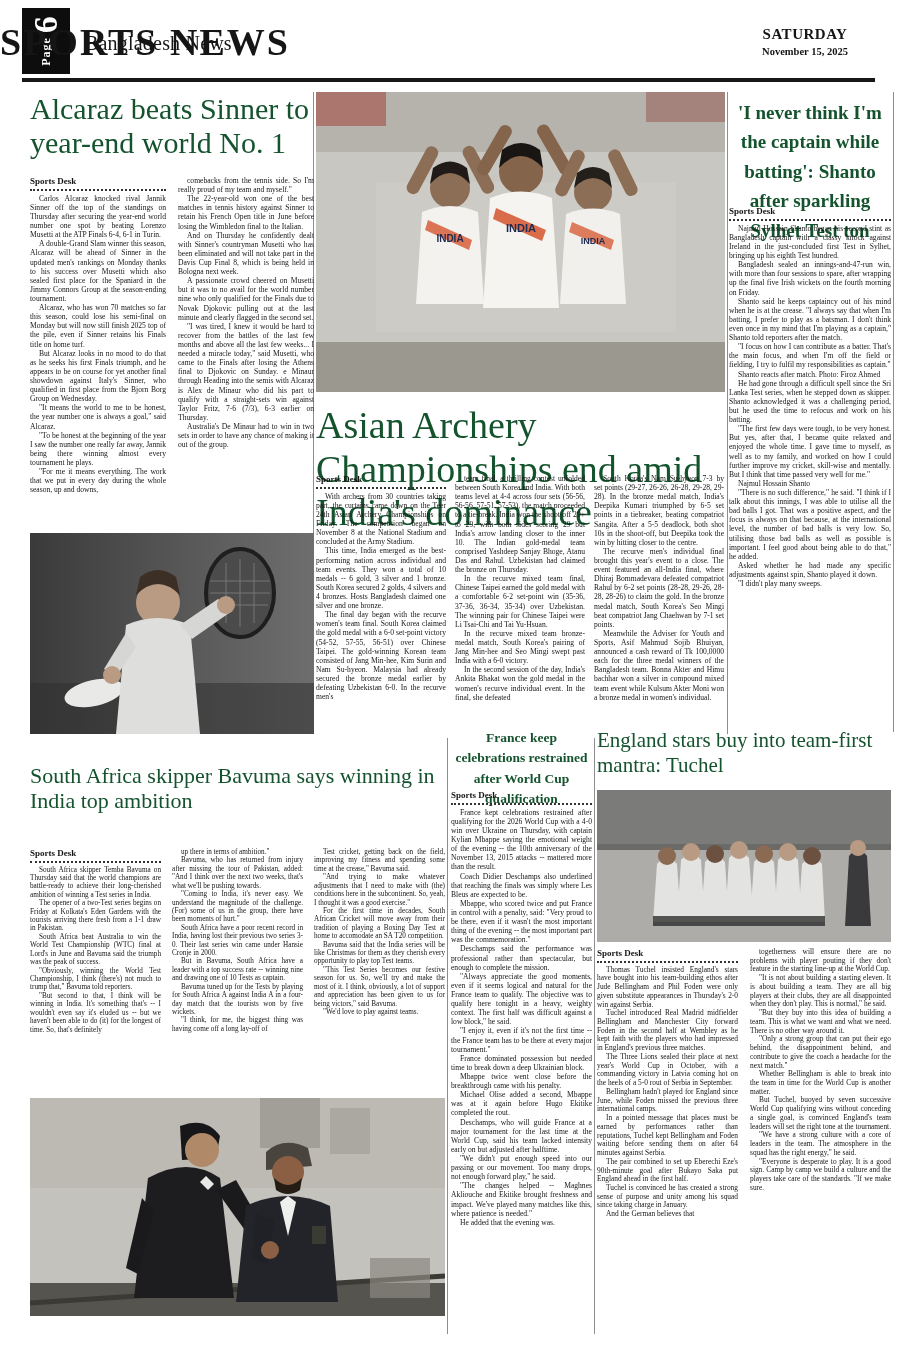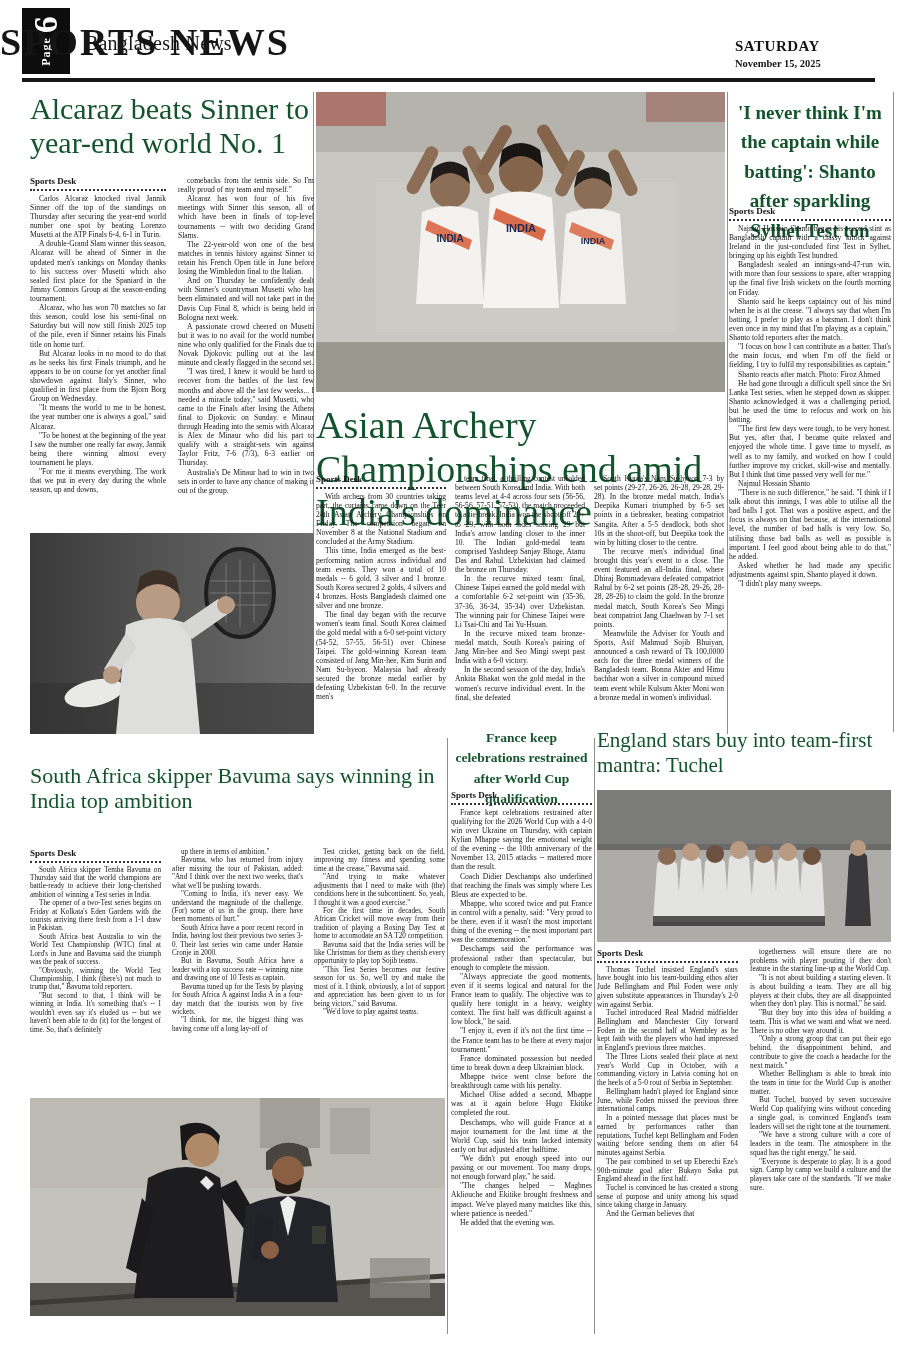--- a/index.html
+++ b/index.html
@@ -8,21 +8,21 @@
   .abs{position:absolute;}
 
   
   .pagebox{left:22px;top:8px;width:48px;height:66px;background:#0d0d0d;color:#fff;
            display:flex;align-items:center;justify-content:center;}
   .pagebox-inner{transform:rotate(-90deg);white-space:nowrap;text-align:center;line-height:1;}
   .pagebox-word{font-size:12px;font-weight:bold;letter-spacing:1px;display:inline-block;margin-right:4px;vertical-align:middle;}
   .pagebox-num{font-size:34px;font-weight:bold;display:inline-block;vertical-align:middle;}
   .brand{left:85px;top:32px;font-size:20px;font-weight:normal;letter-spacing:.2px;}
   .masthead{left:0;top:20px;width:897px;text-align:left;font-size:38px;font-weight:bold;letter-spacing:2px;}
-  .dateblock{left:735px;top:38px;width:140px;text-align:left;}
+  .dateblock{left:735px;top:26px;width:140px;text-align:center;}
   .dateblock .day{font-size:15px;font-weight:bold;letter-spacing:.5px;}
   .dateblock .date{font-size:10.5px;font-weight:bold;margin-top:3px;}
   .header-rule{left:22px;top:78px;width:853px;height:4px;background:#171717;}
 
   
   .hl{font-family:Liberation Serif, serif;color:#14532d;}
   .byline{font-size:9px;font-weight:bold;border-bottom:2px dotted #333;padding-bottom:2px;margin-bottom:3px;}
   .bodytext p{margin:0;text-indent:9px;text-align:justify;}
   .bodytext{font-size:7.6px;line-height:1.2;overflow:hidden;}
   .cols{display:flex;gap:12px;}
@@ -92,30 +92,29 @@
 <div class="abs vr-e"></div>
 
 <div class="abs hl alc-hl">Alcaraz beats Sinner to year-end world No. 1</div>
 <div class="abs alc-body bodytext">
   <div class="cols">
     <div class="alc-col">
       <div class="byline">Sports Desk</div>
       <div>
           <p>Carlos Alcaraz knocked rival Jannik Sinner off the top of the standings on Thursday after securing the year-end world number one spot by beating Lorenzo Musetti at the ATP Finals 6-4, 6-1 in Turin.</p>
           <p>A double-Grand Slam winner this season, Alcaraz will be ahead of Sinner in the updated men's rankings on Monday thanks to his success over Musetti which also sealed first place for the Spaniard in the Jimmy Connors Group at the season-ending tournament.</p>
-          <p>Alcaraz, who has won 70 matches so far this season, could lose his semi-final on Saturday but will now still finish 2025 top of the pile, even if Sinner retains his Finals title on home turf.</p>
+          <p>Alcaraz, who has won 70 matches so far this season, could lose his semi-final on Monday but will now still finish 2025 top of the pile, even if Sinner retains his Finals title on home turf.</p>
           <p>But Alcaraz looks in no mood to do that as he seeks his first Finals triumph, and he appears to be on course for yet another final showdown against Italy's Sinner, who qualified in first place from the Bjorn Borg Group on Wednesday.</p>
           <p>"It means the world to me to be honest, the year number one is always a goal," said Alcaraz.</p>
           <p>"To be honest at the beginning of the year I saw the number one really far away, Jannik being there winning almost every tournament he plays.</p>
           <p>"For me it means everything. The work that we put in every day during the whole season, up and downs,</p>
         </div>
     </div>
     <div class="alc-col">
         <p>comebacks from the tennis side. So I'm really proud of my team and myself."</p>
-        <p>Alcaraz has won four of his five meetings with Sinner this season, all of which have been in finals of top-level tournaments -- with two deciding Grand Slams.</p>
         <p>The 22-year-old won one of the best matches in tennis history against Sinner to retain his French Open title in June before losing the Wimbledon final to the Italian.</p>
         <p>And on Thursday he confidently dealt with Sinner's countryman Musetti who has been eliminated and will not take part in the Davis Cup Final 8, which is being held in Bologna next week.</p>
         <p>A passionate crowd cheered on Musetti but it was to no avail for the world number nine who only qualified for the Finals due to Novak Djokovic pulling out at the last minute and clearly flagged in the second set.</p>
         <p>"I was tired, I knew it would be hard to recover from the battles of the last few months and above all the last few weeks... I needed a miracle today," said Musetti, who came to the Finals after losing the Athens final to Djokovic on Sunday. e Minaur through Heading into the semis with Alcaraz is Alex de Minaur who did his part to qualify with a straight-sets win against Taylor Fritz, 7-6 (7/3), 6-3 earlier on Thursday.</p>
         <p>Australia's De Minaur had to win in two sets in order to have any chance of making it out of the group.</p>
       </div>
   </div>
 </div>
 
 <div class="abs tennis-photo">
@@ -244,21 +243,21 @@
         <p>"Coming to India, it's never easy. We understand the magnitude of the challenge. (For) some of us in the group, there have been moments of hurt."</p>
         <p>South Africa have a poor recent record in India, having lost their previous two series 3-0. Their last series win came under Hansie Cronje in 2000.</p>
         <p>But in Bavuma, South Africa have a leader with a top success rate -- winning nine and drawing one of 10 Tests as captain.</p>
         <p>Bavuma tuned up for the Tests by playing for South Africa A against India A in a four-day match that the tourists won by five wickets.</p>
         <p>"I think, for me, the biggest thing was having come off a long lay-off of</p>
       </div>
     <div class="bav-col">
         <p>Test cricket, getting back on the field, improving my fitness and spending some time at the crease," Bavuma said.</p>
         <p>"And trying to make whatever adjustments that I need to make with (the) conditions here in the subcontinent. So, yeah, I thought it was a good exercise."</p>
         <p>For the first time in decades, South African Cricket will move away from their tradition of playing a Boxing Day Test at home to accomodate an SA T20 competition.</p>
-        <p>Bavuma said that the India series will be like Christmas for them as they cherish every opportunity to play top Sojib teams.</p>
+        <p>Bavuma said that the India series will be like Christmas for them as they cherish every opportunity to play top Test teams.</p>
         <p>"This Test Series becomes our festive season for us. So, we'll try and make the most of it. I think, obviously, a lot of support and appreciation has been given to us for being victors," said Bavuma.</p>
         <p>"We'd love to play against teams.</p>
       </div>
   </div>
 </div>
 
 <div class="abs cricket-photo">
   <svg width="415" height="218" viewBox="0 0 415 218">
     <rect width="415" height="218" fill="#c4c2bc"></rect>
     <rect x="0" y="0" width="415" height="90" fill="#bcbab3"></rect>

